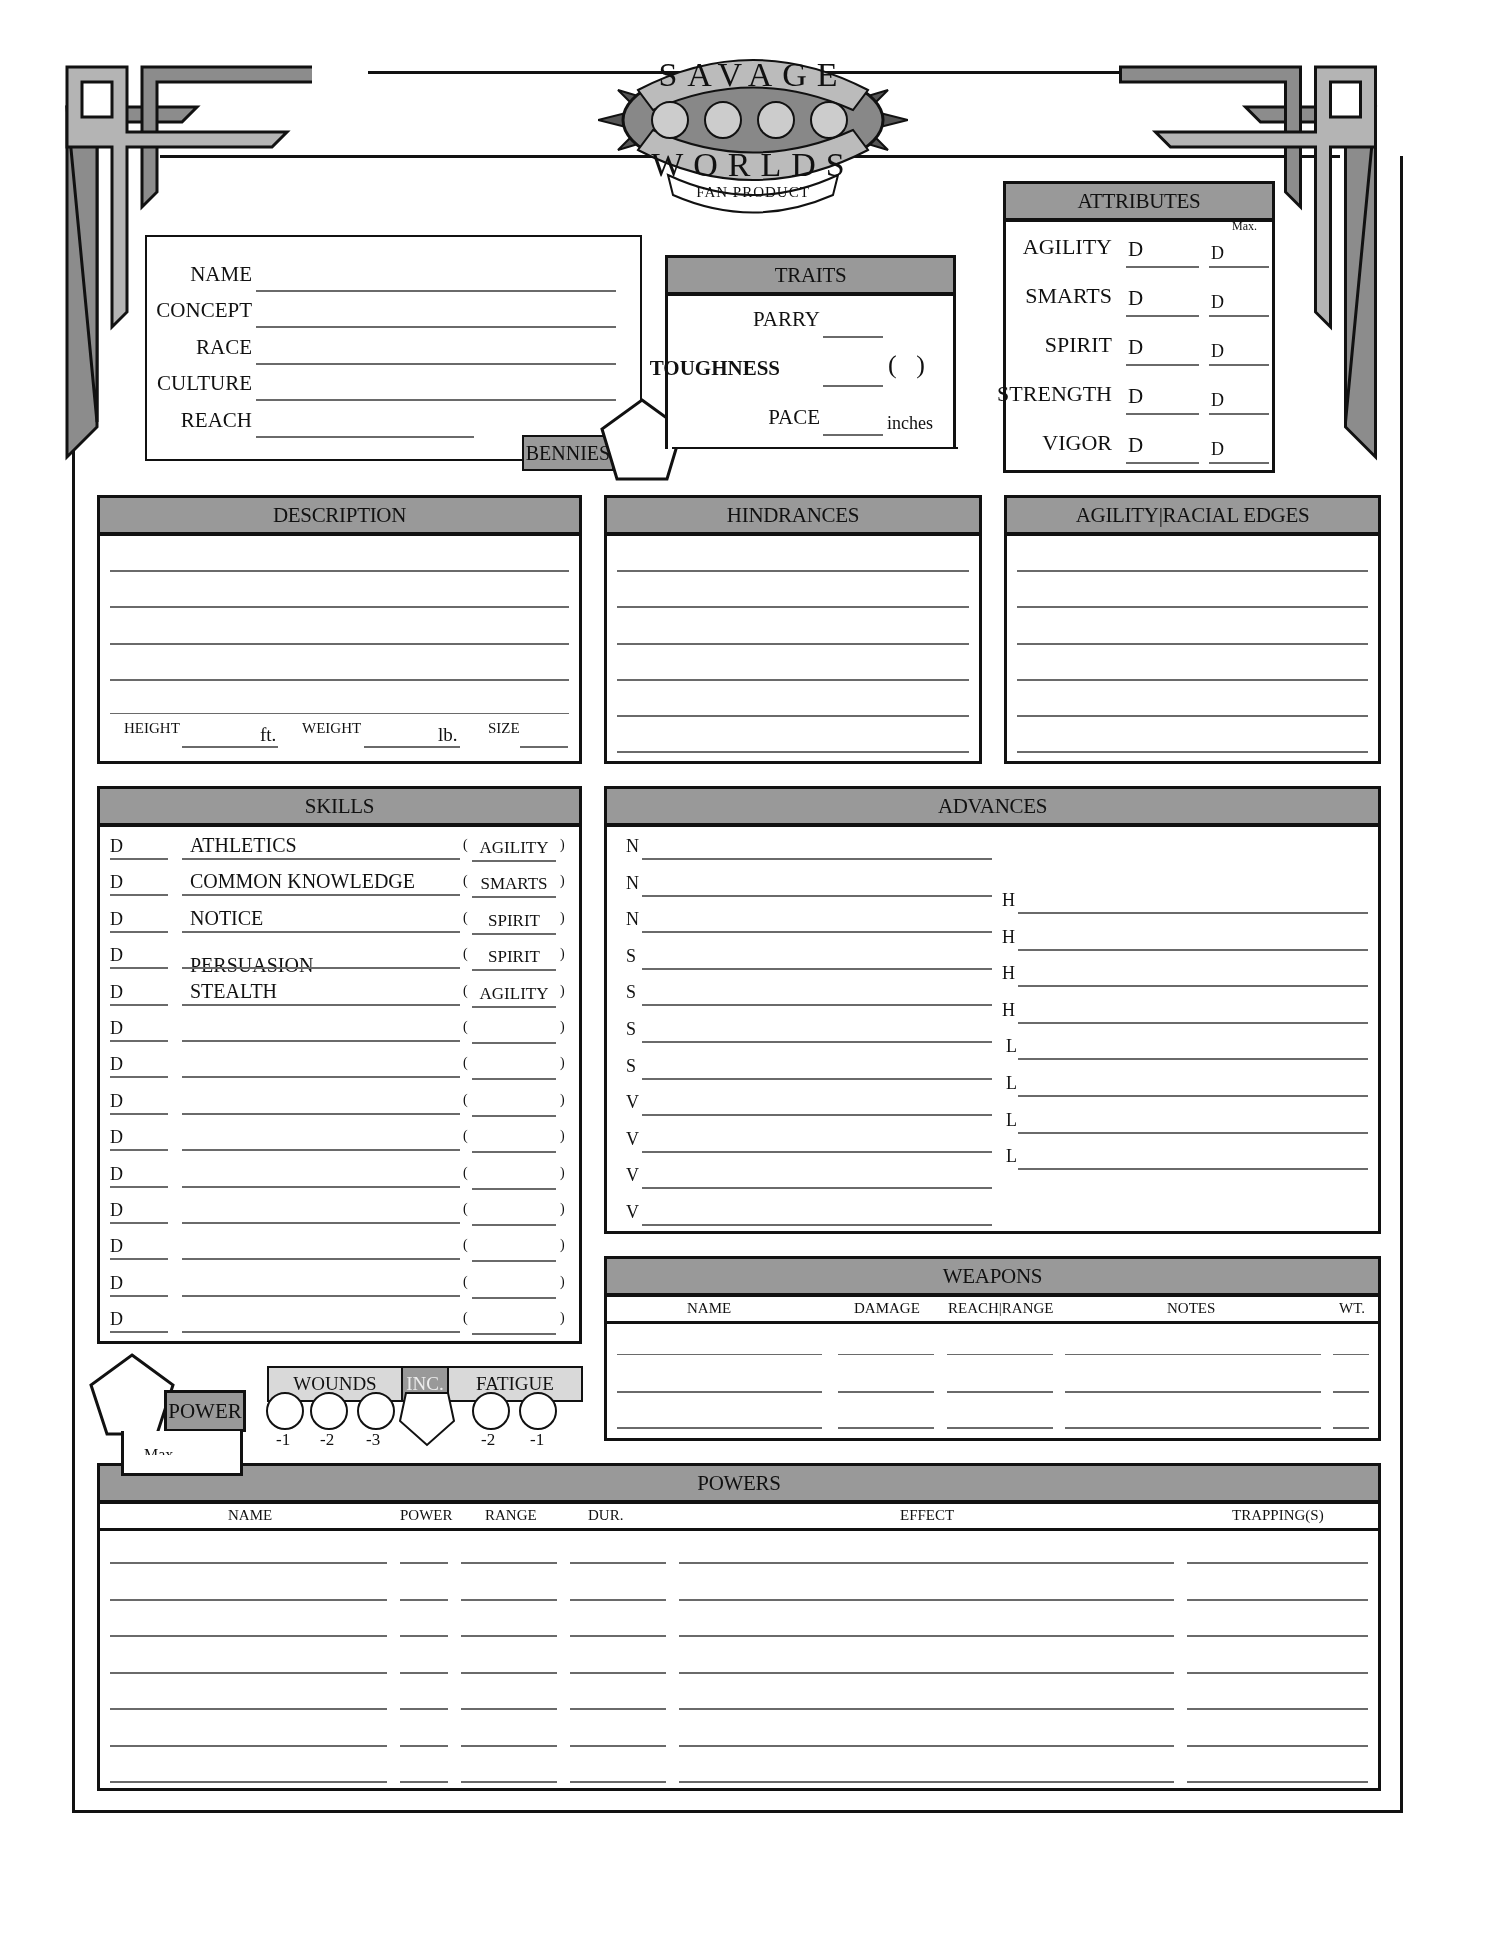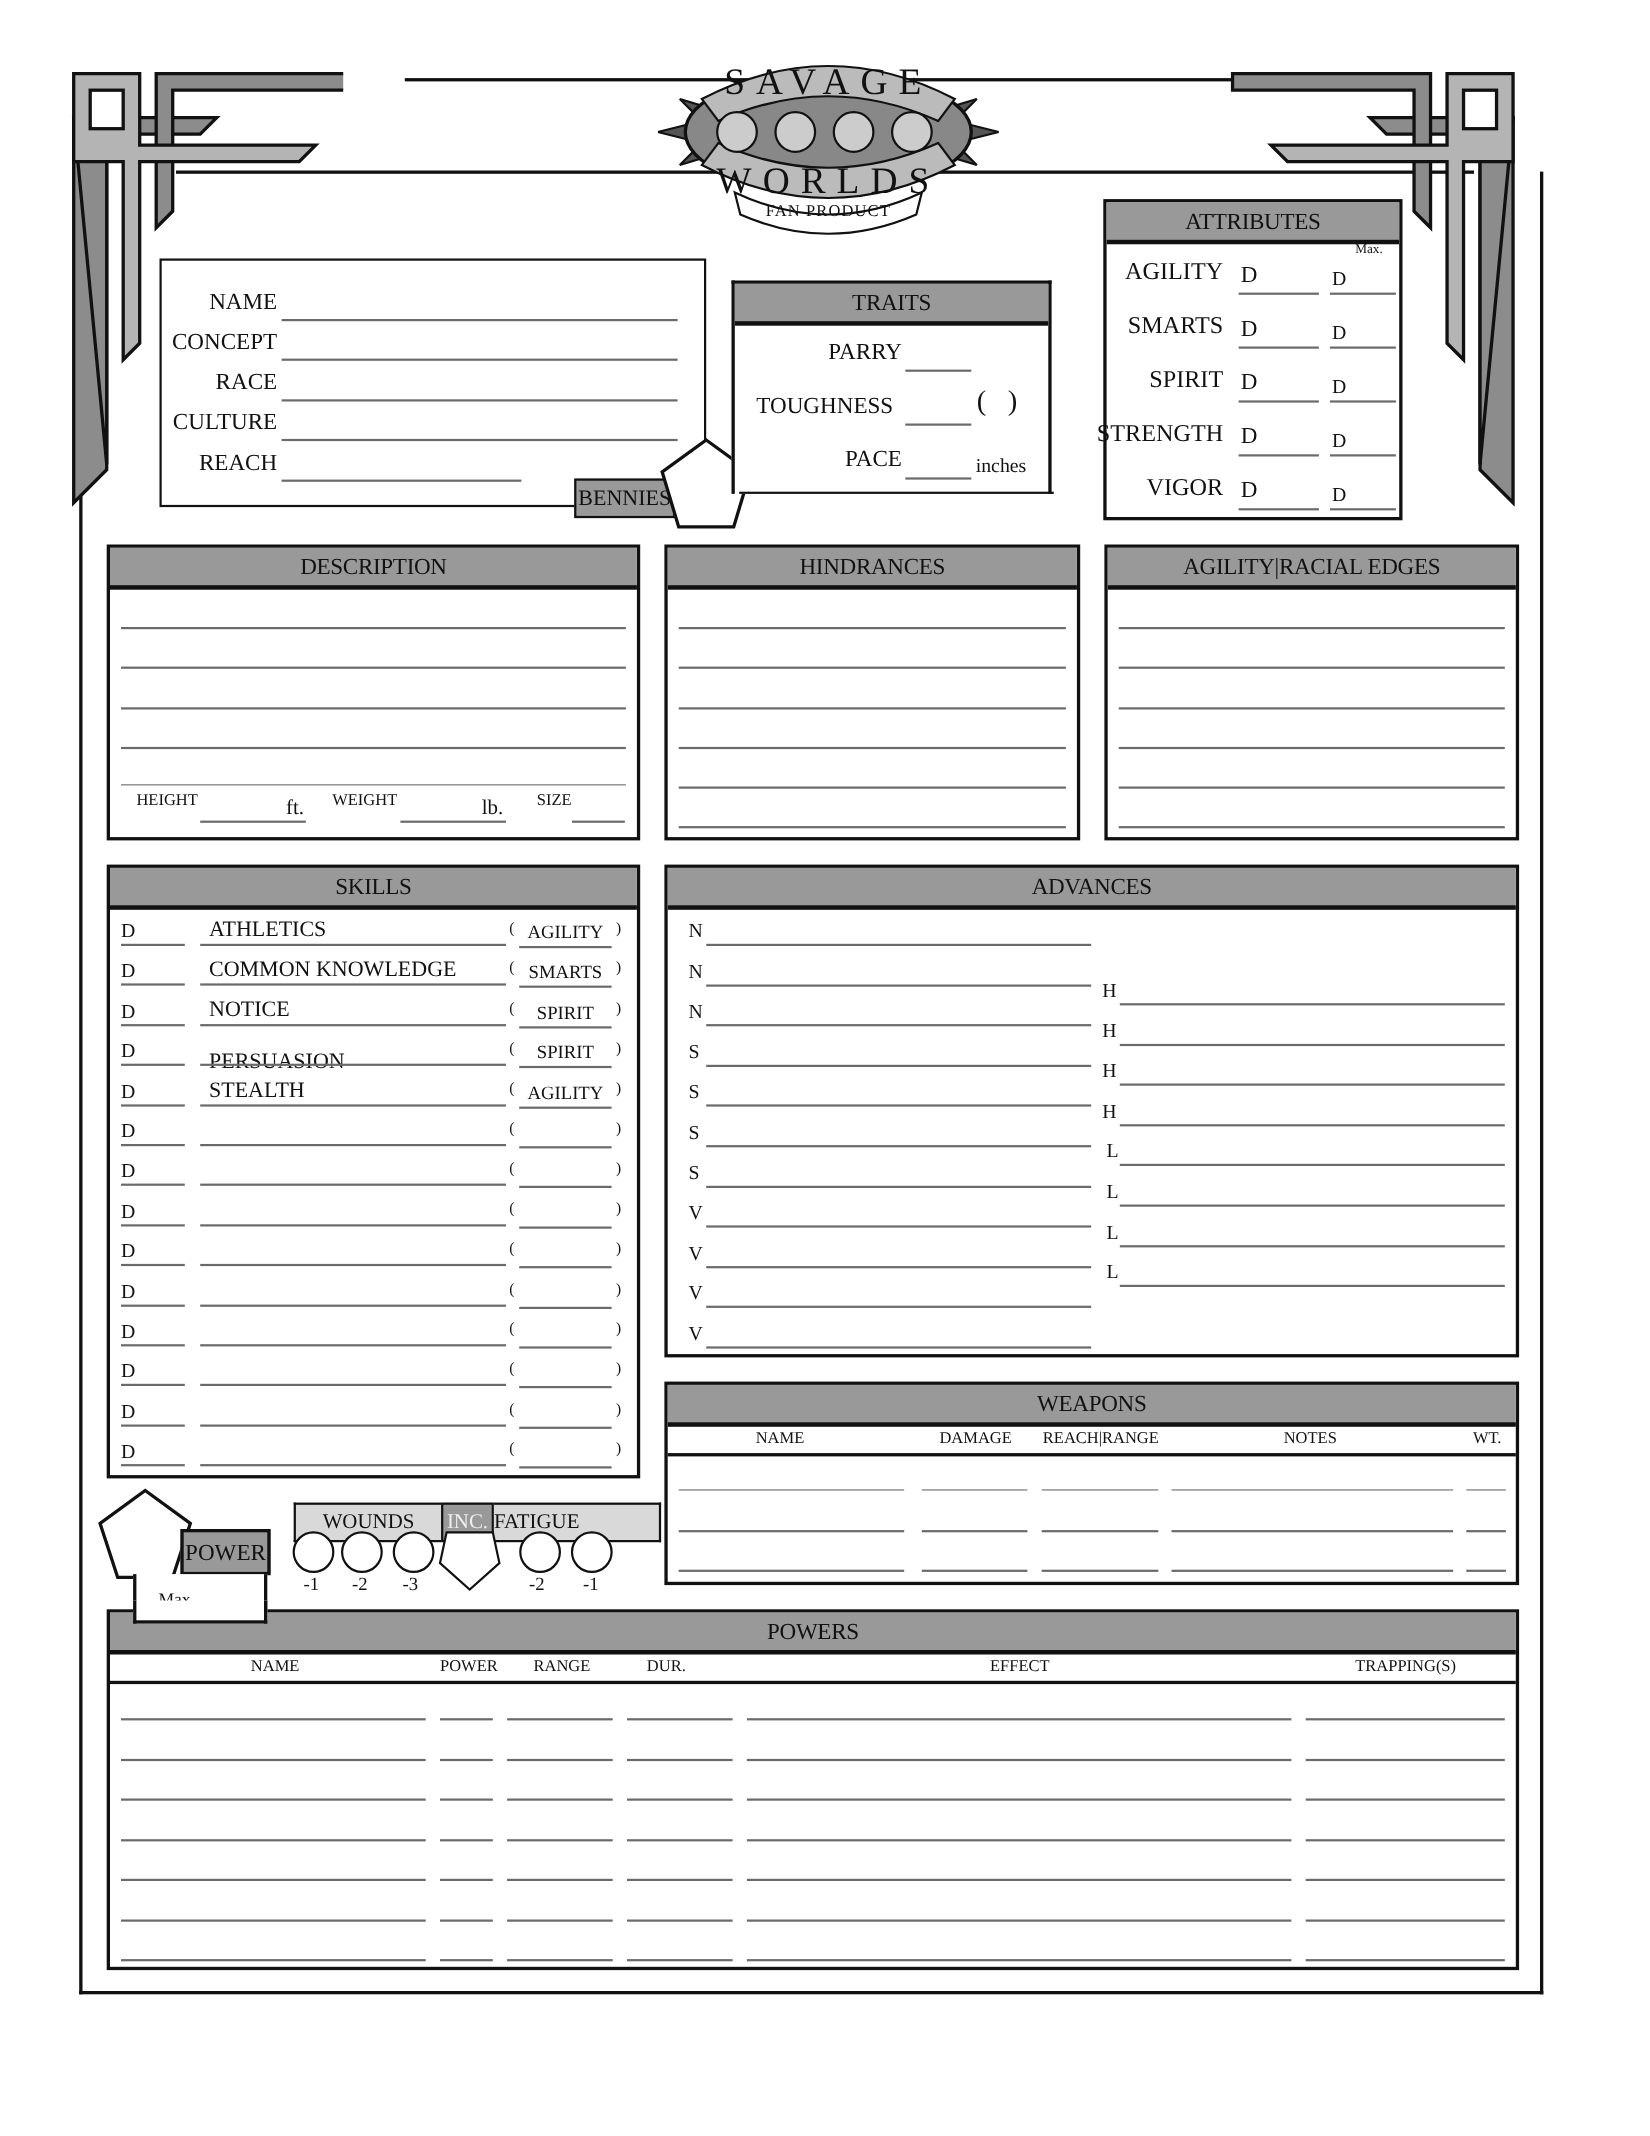--- a/index.html
+++ b/index.html
@@ -73,21 +73,21 @@
 <svg class="abs" style="left:598px;top:397px;" width="88" height="86" viewBox="0 0 88 86">
   <polygon points="44,3 84,32 69,82 19,82 4,32" fill="#fff" stroke="#111" stroke-width="3"></polygon>
 </svg>
 
 <div class="box" style="left:665px;top:255px;width:291px;height:194px;border-bottom:none;">
   <div class="hdr">TRAITS</div>
 </div>
 <div class="abs" style="left:672px;top:447px;width:286px;border-top:2px solid #111;"></div>
 <div class="lbl right" style="left:700px;top:307px;width:120px;">PARRY</div>
 <div class="line" style="left:823px;top:316px;width:60px;height:20px;"></div>
-<div class="lbl right" style="left:672px;top:356px;width:140px;">TOUGHNESS</div>
+<div class="lbl right" style="left:640px;top:356px;width:140px;font-weight:bold;">TOUGHNESS</div>
 <div class="line" style="left:823px;top:365px;width:60px;height:20px;"></div>
 <div class="lbl" style="left:888px;top:350px;font-size:26px;white-space:pre;">(   )</div>
 <div class="lbl right" style="left:700px;top:405px;width:120px;">PACE</div>
 <div class="line" style="left:823px;top:414px;width:60px;height:20px;"></div>
 <div class="lbl" style="left:887px;top:413px;font-size:18px;">inches</div>
 
 <div class="box" style="left:1003px;top:181px;width:272px;height:292px;">
   <div class="hdr">ATTRIBUTES</div>
 </div>
 <div class="abs small" style="left:1232px;top:219px;font-size:12px;">Max.</div>
@@ -424,21 +424,21 @@
 <svg class="abs" style="left:87px;top:1352px;" width="90" height="86" viewBox="0 0 90 86">
   <polygon points="45,3 86,33 70,82 20,82 4,33" fill="#fff" stroke="#111" stroke-width="3"></polygon>
 </svg>
 <div class="abs" style="left:164px;top:1390px;width:76px;height:36px;background:#999;border:3px solid #111;font-size:21px;line-height:36px;text-align:center;">POWER</div>
 <div class="abs" style="left:121px;top:1431px;width:122px;height:45px;border:3px solid #111;border-top:none;background:#fff;box-sizing:border-box;"></div>
 <div class="abs" style="left:144px;top:1446px;font-size:16px;">Max.</div>
 <div class="line" style="left:184px;top:1444px;width:46px;height:18px;"></div>
 
 <div class="abs" style="left:267px;top:1366px;width:134px;height:36px;background:#d9d9d9;border:2px solid #111;border-right:none;font-size:19px;line-height:32px;text-align:center;box-sizing:border-box;">WOUNDS</div>
 <div class="abs" style="left:401px;top:1366px;width:48px;height:36px;background:#999;color:#eee;border:2px solid #111;font-size:19px;line-height:32px;text-align:center;box-sizing:border-box;">INC.</div>
-<div class="abs" style="left:449px;top:1366px;width:152px;height:36px;background:#d9d9d9;border:2px solid #111;border-left:none;font-size:19px;line-height:32px;box-sizing:border-box;">FATIGUE</div>
+<div class="abs" style="left:449px;top:1366px;width:134px;height:36px;background:#d9d9d9;border:2px solid #111;border-left:none;font-size:19px;line-height:32px;text-align:center;box-sizing:border-box;">FATIGUE</div>
 <div class="abs" style="left:266px;top:1392px;width:34px;height:34px;border:2px solid #111;border-radius:50%;background:#fff;"></div>
 <div class="abs" style="left:310px;top:1392px;width:34px;height:34px;border:2px solid #111;border-radius:50%;background:#fff;"></div>
 <div class="abs" style="left:357px;top:1392px;width:34px;height:34px;border:2px solid #111;border-radius:50%;background:#fff;"></div>
 <svg class="abs" style="left:398px;top:1391px;" width="58" height="56" viewBox="0 0 58 56">
   <polygon points="8,2 50,2 56,30 29,54 2,30" fill="#fff" stroke="#111" stroke-width="2"></polygon>
 </svg>
 <div class="abs" style="left:472px;top:1392px;width:34px;height:34px;border:2px solid #111;border-radius:50%;background:#fff;"></div>
 <div class="abs" style="left:519px;top:1392px;width:34px;height:34px;border:2px solid #111;border-radius:50%;background:#fff;"></div>
 <div class="abs" style="left:276px;top:1430px;font-size:17px;">-1</div>
 <div class="abs" style="left:320px;top:1430px;font-size:17px;">-2</div>

